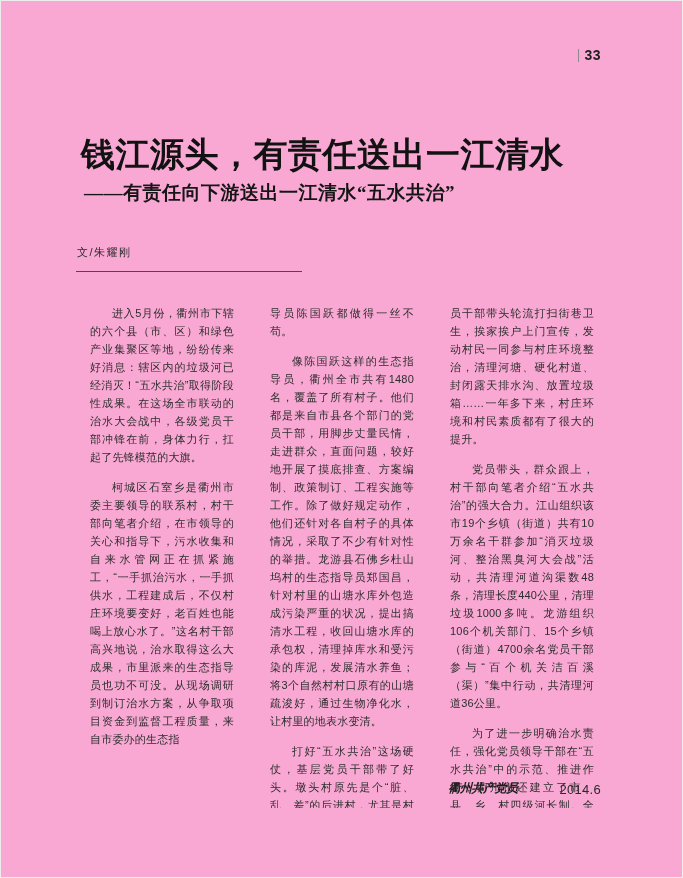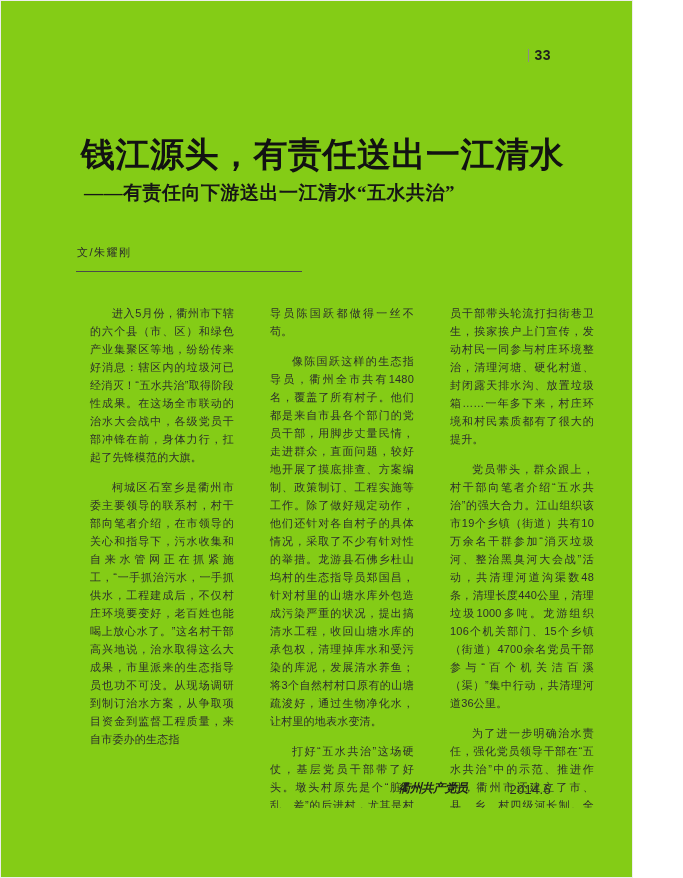--- a/index.html
+++ b/index.html
@@ -1,20 +1,20 @@
 <!DOCTYPE html>
 <html><head>
 <meta charset="utf-8">
 <style>
   html, body { margin: 0; padding: 0; background: #ffffff; }
   .page {
     position: relative;
-    width: 633px;
+    width: 683px;
     height: 878px;
-    background: #84cc16;
+    background: #f9a8d4;
     box-shadow: inset 0 0 0 1px #ededed;
     font-family: "Liberation Sans", sans-serif;
     color: #2e2e2e;
     overflow: hidden;
   }
   .page-number {
     position: absolute;
     top: 47px;
     right: 82px;
     display: flex;

